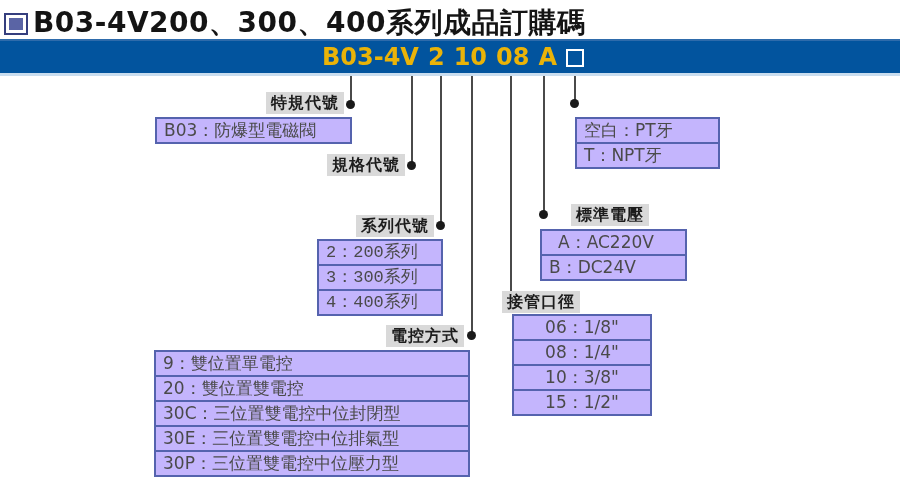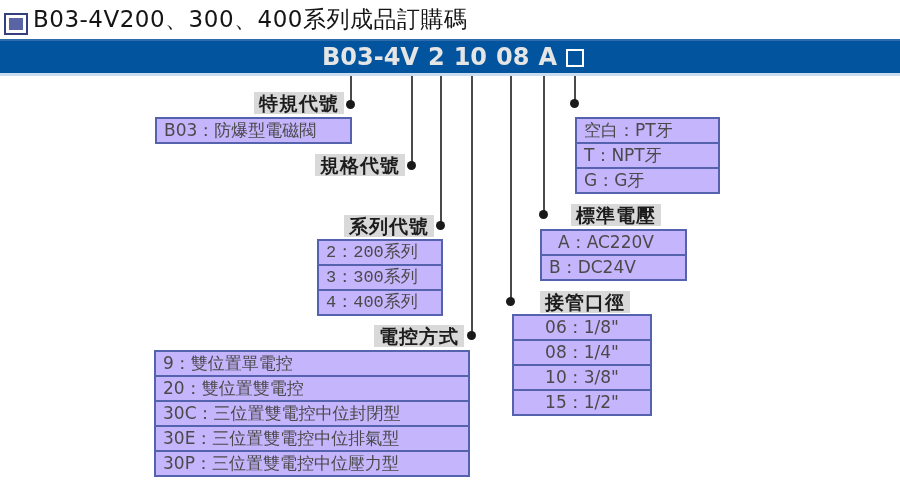--- a/index.html
+++ b/index.html
@@ -5,31 +5,31 @@
   html,body{margin:0;padding:0;background:#f4f4f2;}
   #stage{
     position:relative;width:900px;height:487px;background:#ffffff;
     font-family:"DejaVu Sans","Liberation Sans",sans-serif;
     overflow:hidden;
   }
   
   .title-row{position:absolute;left:0;top:0;width:100%;height:39px;}
   .title-icon{position:absolute;left:4px;top:13px;width:20px;height:18px;border:2px solid #353e7e;background:#ffffff;}
   .title-icon .inner{position:absolute;left:3px;top:3px;right:3px;bottom:3px;background:#5a64a5;}
-  .title-text{position:absolute;left:33px;top:4px;font-size:23px;font-weight:normal;color:#141414;letter-spacing:0.5px;white-space:nowrap;}
+  .title-text{position:absolute;left:33px;top:4px;font-size:28px;font-weight:bold;color:#141414;letter-spacing:0.5px;white-space:nowrap;}
   
   .model-bar{position:absolute;left:0;top:39px;width:900px;height:34px;background:#02549e;border-bottom:3px solid #c9ddef;box-sizing:content-box;}
   .model-bar::before{content:"";position:absolute;left:0;top:0;width:100%;height:2px;background:#2e6bab;}
-  .code-row{position:absolute;left:322px;top:4px;display:flex;gap:9px;align-items:center;color:#e5e5e5;font-weight:bold;font-size:24px;white-space:nowrap;}
+  .code-row{position:absolute;left:322px;top:4px;display:flex;gap:9px;align-items:center;color:#eab308;font-weight:bold;font-size:24px;white-space:nowrap;}
   .blank-box{display:inline-block;width:14px;height:14px;border:2px solid #ffffff;margin-top:2px;}
   
   .vline{position:absolute;width:2px;background:#4a4a4a;}
   .bullet{position:absolute;width:9px;height:9px;border-radius:50%;background:#1a1a1a;}
   
-  .chip{position:absolute;height:22px;line-height:22px;padding:0 5px;background:#d9d9d9;color:#1c1c1c;font-size:19px;font-weight:bold;white-space:nowrap;letter-spacing:1px;}
+  .chip{position:absolute;height:22px;line-height:22px;padding:0 5px;background:#d9d9d9;color:#1c1c1c;font-size:16px;font-weight:bold;white-space:nowrap;letter-spacing:1px;}
   
   .vbox{position:absolute;border:2px solid #5563ae;background:#c4b5fd;box-sizing:border-box;}
   .vrow{height:23px;line-height:23px;font-size:17px;color:#4a4a4a;padding:0 4px 0 7px;white-space:nowrap;overflow:hidden;}
   .vrow + .vrow{border-top:2px solid #5563ae;}
   .vrow.ctr{text-align:center;padding:0 2px;}
 </style>
 </head>
 <body>
 
 <div id="stage">
@@ -84,34 +84,33 @@
 
   <div class="chip" style="right:436px;top:325px;">電控方式</div>
   <div class="vbox" style="left:154px;top:350px;width:316px;">
     <div class="vrow">9：雙位置單電控</div>
     <div class="vrow">20：雙位置雙電控</div>
     <div class="vrow">30C：三位置雙電控中位封閉型</div>
     <div class="vrow">30E：三位置雙電控中位排氣型</div>
     <div class="vrow">30P：三位置雙電控中位壓力型</div>
   </div>
 
-  <div class="chip" style="left:540px;top:291px;">接管口徑</div>
+  <div class="chip" style="left:502px;top:291px;">接管口徑</div>
   <div class="vbox" style="left:512px;top:314px;width:140px;">
     <div class="vrow ctr">06：1/8"</div>
     <div class="vrow ctr">08：1/4"</div>
     <div class="vrow ctr">10：3/8"</div>
     <div class="vrow ctr">15：1/2"</div>
   </div>
 
   <div class="chip" style="left:555px;top:204px;margin-left:16px;">標準電壓</div>
   <div class="vbox" style="left:540px;top:229px;width:147px;">
     <div class="vrow" style="padding-left:16px;">A：AC220V</div>
     <div class="vrow" style="">B：DC24V</div>
   </div>
 
   <div class="chip" style="left:584px;top:93px;margin-top:30px;">牙型代碼</div>
   <div class="vbox" style="left:575px;top:117px;width:145px;">
     <div class="vrow">空白：PT牙</div>
     <div class="vrow">T：NPT牙</div>
-    <div class="vrow">G：G牙</div>
   </div>
 
 </div>
 
 </body></html>

